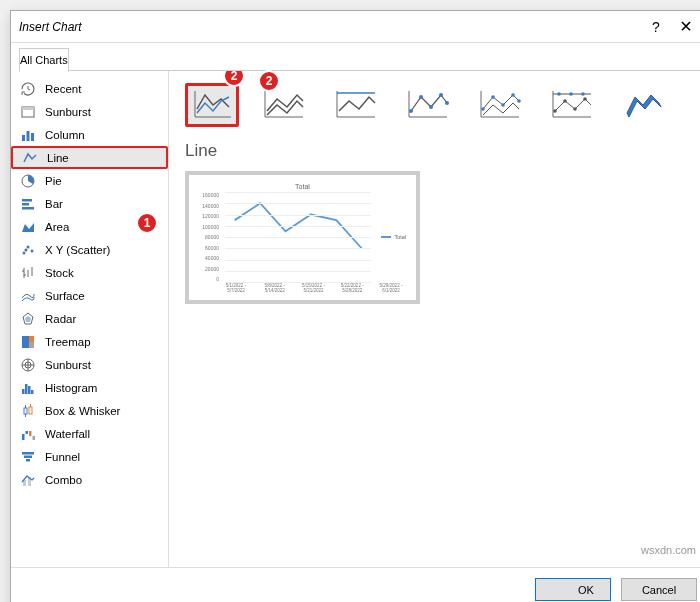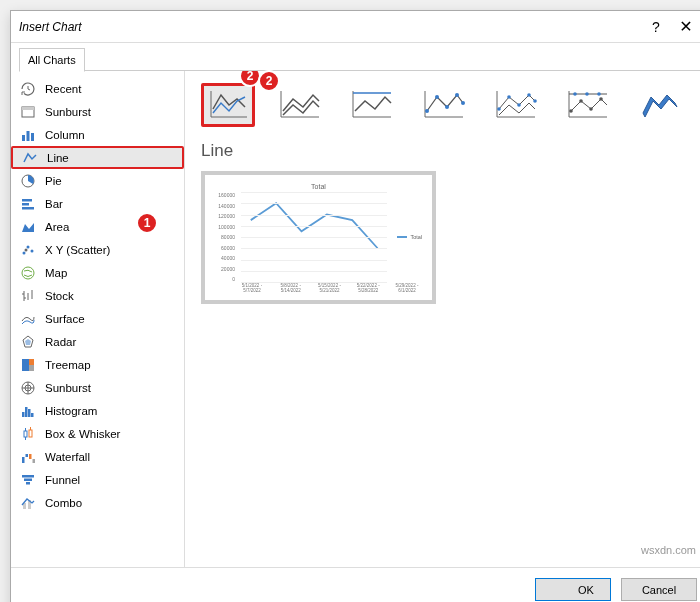--- a/index.html
+++ b/index.html
@@ -3,24 +3,24 @@
 <meta charset="utf-8">
 <style>
 * { box-sizing: border-box; font-family: "Segoe UI", Arial, sans-serif; }
 body { margin: 0; padding: 10px; background: #f0f0f0; }
 .dialog { width: 700px; height: 602px; background: #fff; border: 1px solid #aaa; display: flex; flex-direction: column; box-shadow: 0 4px 12px rgba(0,0,0,0.15); }
 .titlebar { height: 32px; display: flex; align-items: center; padding: 0 8px; font-size: 12px; border-bottom: 1px solid #ddd; }
 .titlebar .title { flex: 1; font-style: italic; }
 .titlebar .help, .titlebar .close { width: 30px; text-align: center; font-size: 14px; cursor: pointer; }
 .titlebar .close { font-size: 16px; }
 .tabrow { height: 28px; display: flex; align-items: flex-end; padding: 0 8px; font-size: 11px; }
-.tab { padding: 5px 8px; border: 1px solid #ccc; border-bottom: 1px solid #fff; background: #fff; position: relative; top: 1px; }
+.tab { padding: 5px 0; border: 1px solid #ccc; border-bottom: 1px solid #fff; background: #fff; position: relative; top: 1px; }
 .tabrow .rest { flex: 1; border-bottom: 1px solid #ccc; }
 .body { flex: 1; display: flex; overflow: hidden; }
-.sidebar { width: 174px; border-right: 1px solid #ddd; padding-top: 6px; overflow-y: auto; }
+.sidebar { width: 158px; border-right: 1px solid #ddd; padding-top: 6px; overflow-y: auto; }
 .side-item { display: flex; align-items: center; height: 23px; padding: 0 8px; font-size: 11.5px; cursor: pointer; gap: 8px; }
 .side-item .icon { width: 18px; height: 16px; display: flex; align-items: center; justify-content: center; flex-shrink: 0; }
 .side-item.selected { background: #e8e8e8; border: 2.5px solid #d22; border-radius: 2px; }
 .main { flex: 1; padding: 12px 16px; position: relative; }
 .subtype-row { display: flex; gap: 18px; align-items: center; }
 .subtype { width: 54px; height: 44px; display: flex; align-items: center; justify-content: center; cursor: pointer; }
 .subtype.selected { background: #e8e8e8; border: 3px solid #d22; border-radius: 2px; }
 .heading { font-size: 17px; color: #555; margin: 14px 0 10px; font-weight: 400; }
 .preview { width: 235px; border: 4px solid #ccc; padding: 8px 10px 6px; }
 .preview-title { text-align: center; font-size: 7px; color: #666; margin-bottom: 2px; }
@@ -123,29 +123,20 @@
         <div class="side-item">
           <span class="icon">
             <svg width="16" height="16">
               <circle cx="4" cy="11" r="1.5" fill="#3a7bc8"></circle>
               <circle cx="8" cy="5" r="1.5" fill="#3a7bc8"></circle>
               <circle cx="12" cy="9" r="1.5" fill="#3a7bc8"></circle>
               <circle cx="6" cy="8" r="1.5" fill="#666"></circle>
             </svg>
           </span>
           <span>X Y (Scatter)</span>
-        </div>
-        <div class="side-item">
-          <span class="icon">
-            <svg width="16" height="16">
-              <circle cx="8" cy="8" r="6" fill="none" stroke="#70ad47"></circle>
-              <path d="M4 6 Q8 4 12 7 M4 10 Q8 13 12 10" fill="none" stroke="#70ad47"></path>
-            </svg>
-          </span>
-          <span>Map</span>
         </div>
         <div class="side-item">
           <span class="icon">
             <svg width="16" height="16">
               <line x1="4" y1="3" x2="4" y2="13" stroke="#666"></line>
               <line x1="8" y1="5" x2="8" y2="12" stroke="#666"></line>
               <line x1="12" y1="2" x2="12" y2="11" stroke="#666"></line>
               <line x1="2" y1="6" x2="4" y2="6" stroke="#666"></line>
               <line x1="4" y1="10" x2="6" y2="10" stroke="#666"></line>
             </svg>

